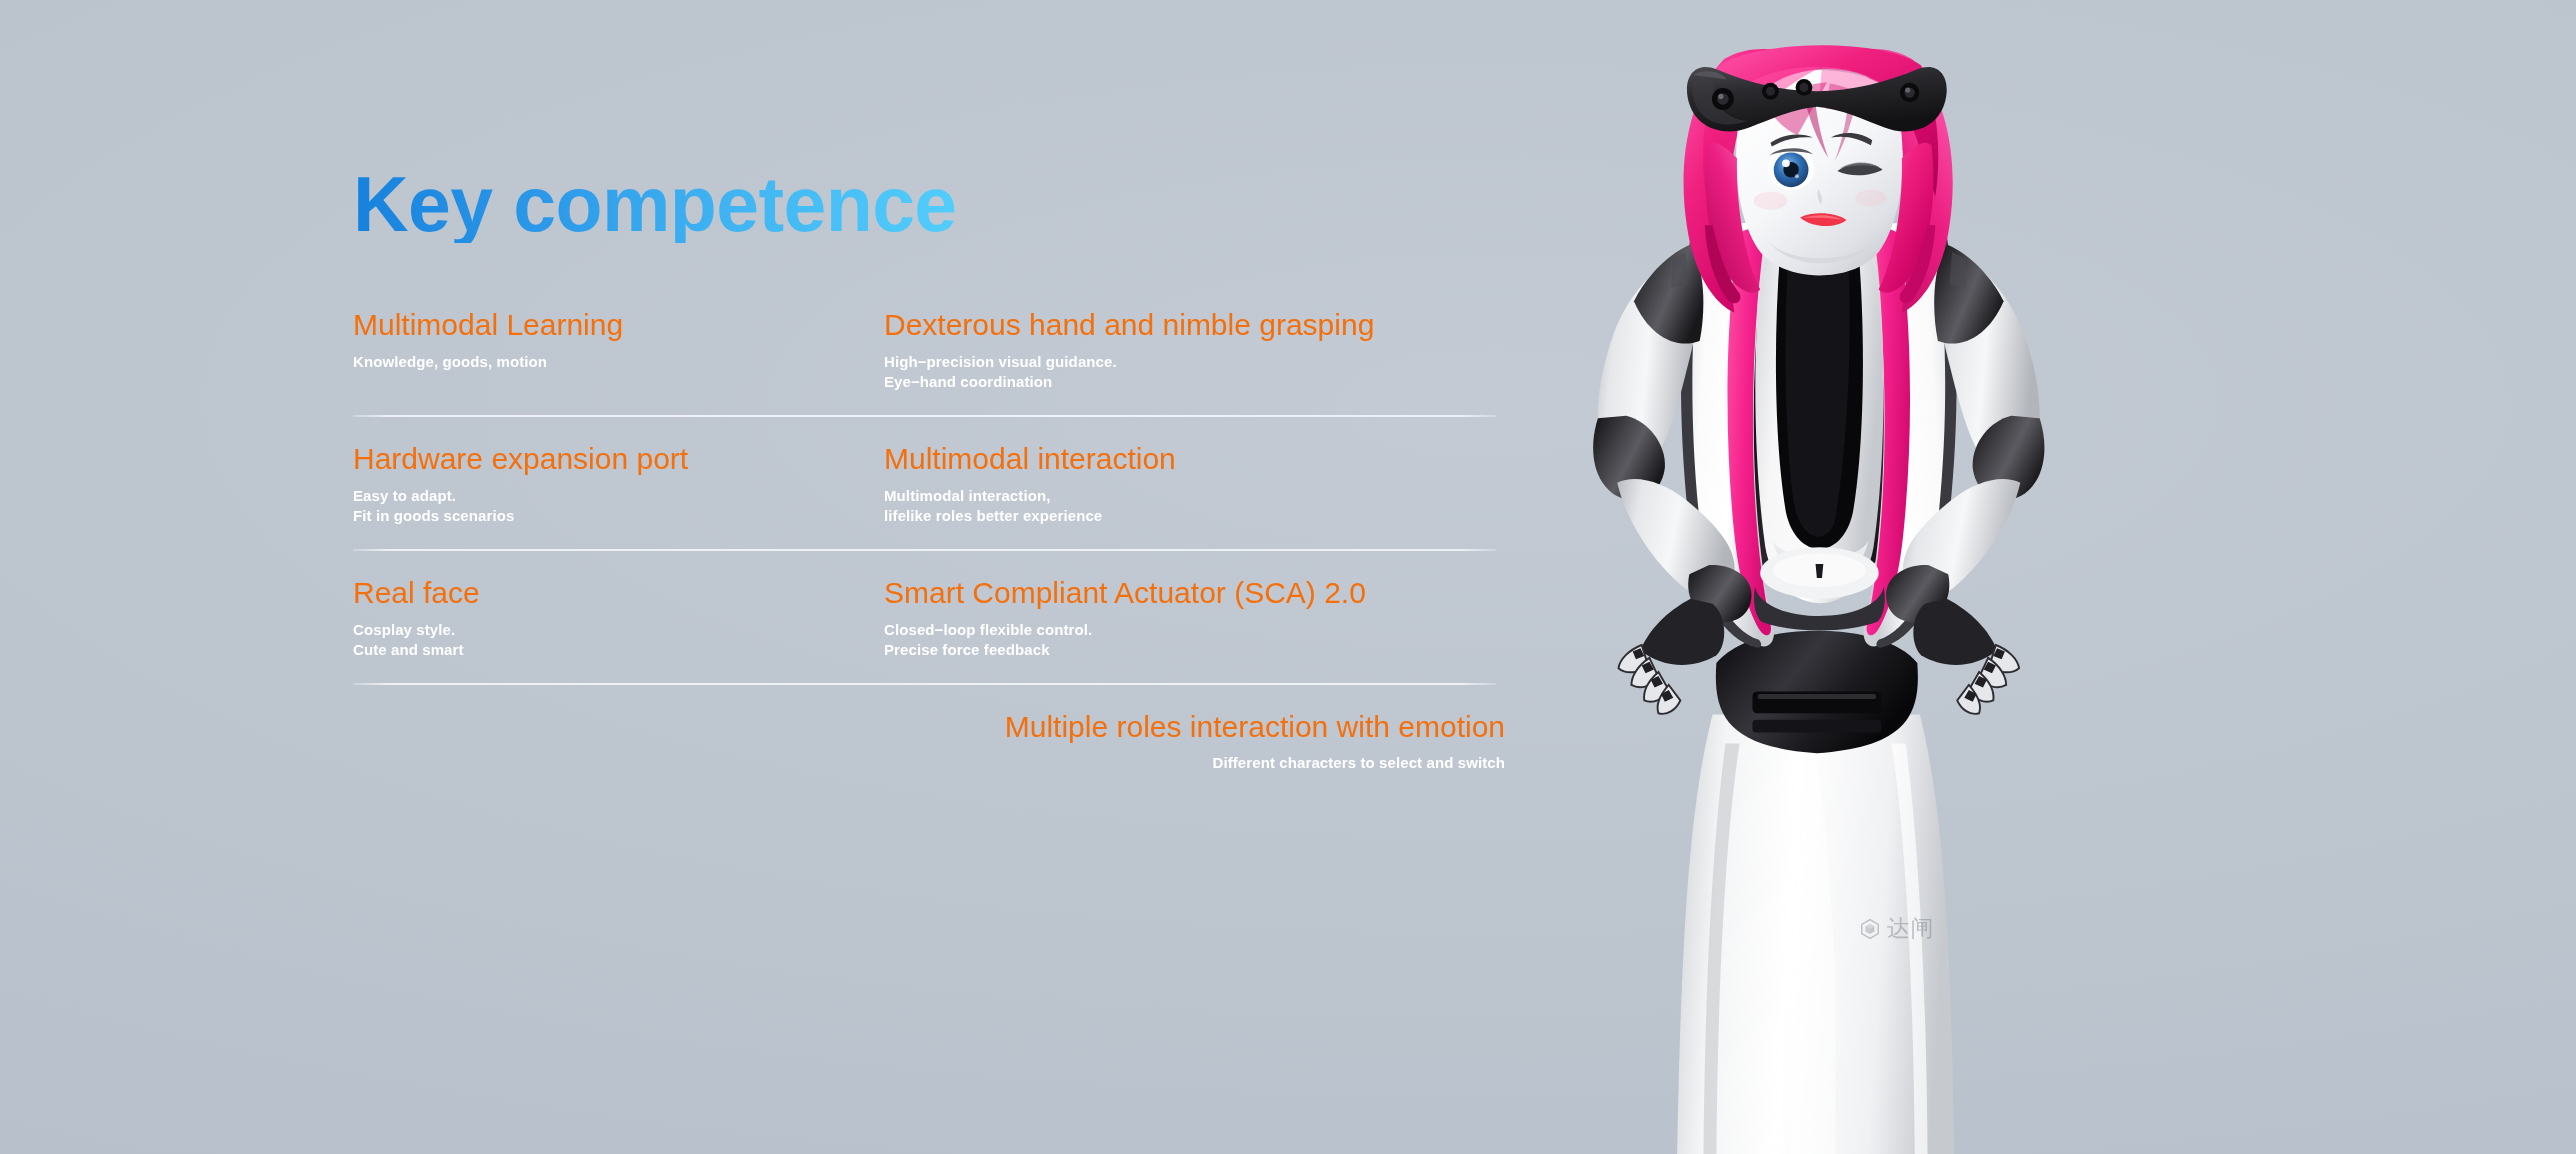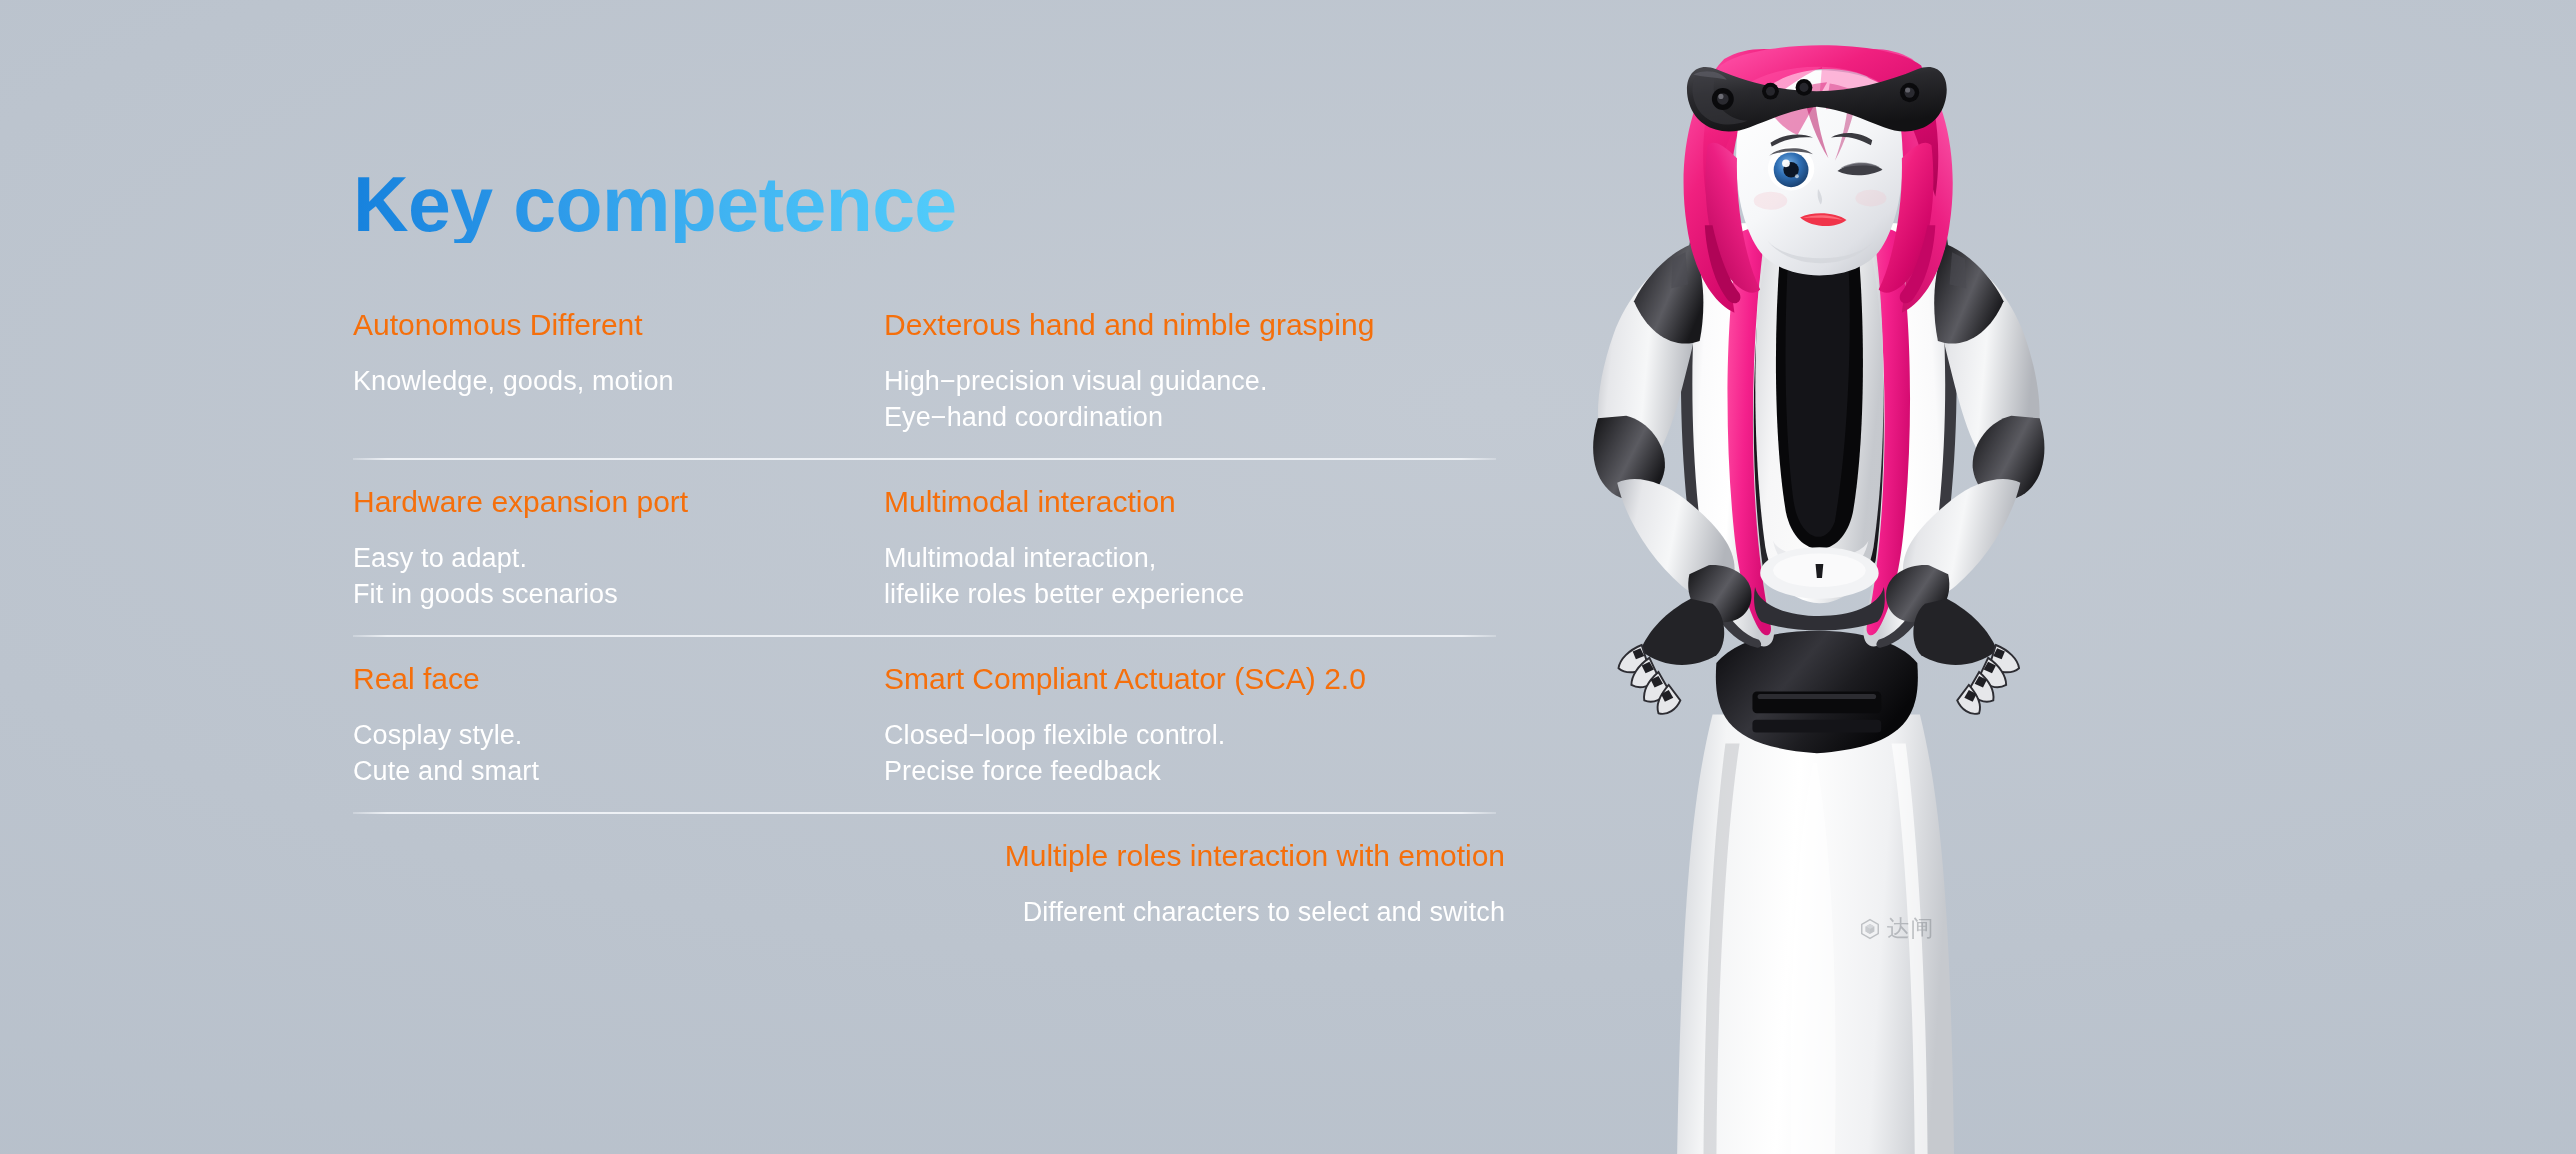--- a/index.html
+++ b/index.html
@@ -34,22 +34,22 @@
   .row .cells { display:flex; }
   .cell { }
   .cell.left  { width:531px; }
   .cell.right { width:621px; }
   .cell.full  { width:1152px;text-align:right; }
   .fh {
     font-size:30px; color:#f56f0b; font-weight:400;
     line-height:1.06; white-space:nowrap;
   }
   .fb {
-    margin-top:22px;
-    font-size:27px; color:#ffffff; font-weight:400;
+    margin-top:11px;
+    font-size:15px; color:#ffffff; font-weight:700;
     line-height:1.34; letter-spacing:0.1px;
   }
   .fb span { display:block; white-space:nowrap; }
   .divider {
     height:1.9px; width:1143px;
     background:linear-gradient(90deg, rgba(232,236,241,.35) 0%, rgba(240,243,247,.95) 3%, rgba(240,243,247,.95) 97%, rgba(232,236,241,.35) 100%);
     margin:23px 0 0 0;
   }
   .gap-after-div { height:26px; }
 
@@ -69,21 +69,21 @@
 
 <div id="slide">
 
   <div id="title">Key competence</div>
 
   <div id="grid">
 
     <div class="row">
       <div class="cells">
         <div class="cell left">
-          <div class="fh">Autonomous Different</div>
+          <div class="fh">Multimodal Learning</div>
           <div class="fb">
             <span>Knowledge, goods, motion</span>
           </div>
         </div>
         <div class="cell right">
           <div class="fh">Dexterous hand and nimble grasping</div>
           <div class="fb">
             <span>High−precision visual guidance.</span>
             <span>Eye−hand coordination</span>
           </div>

